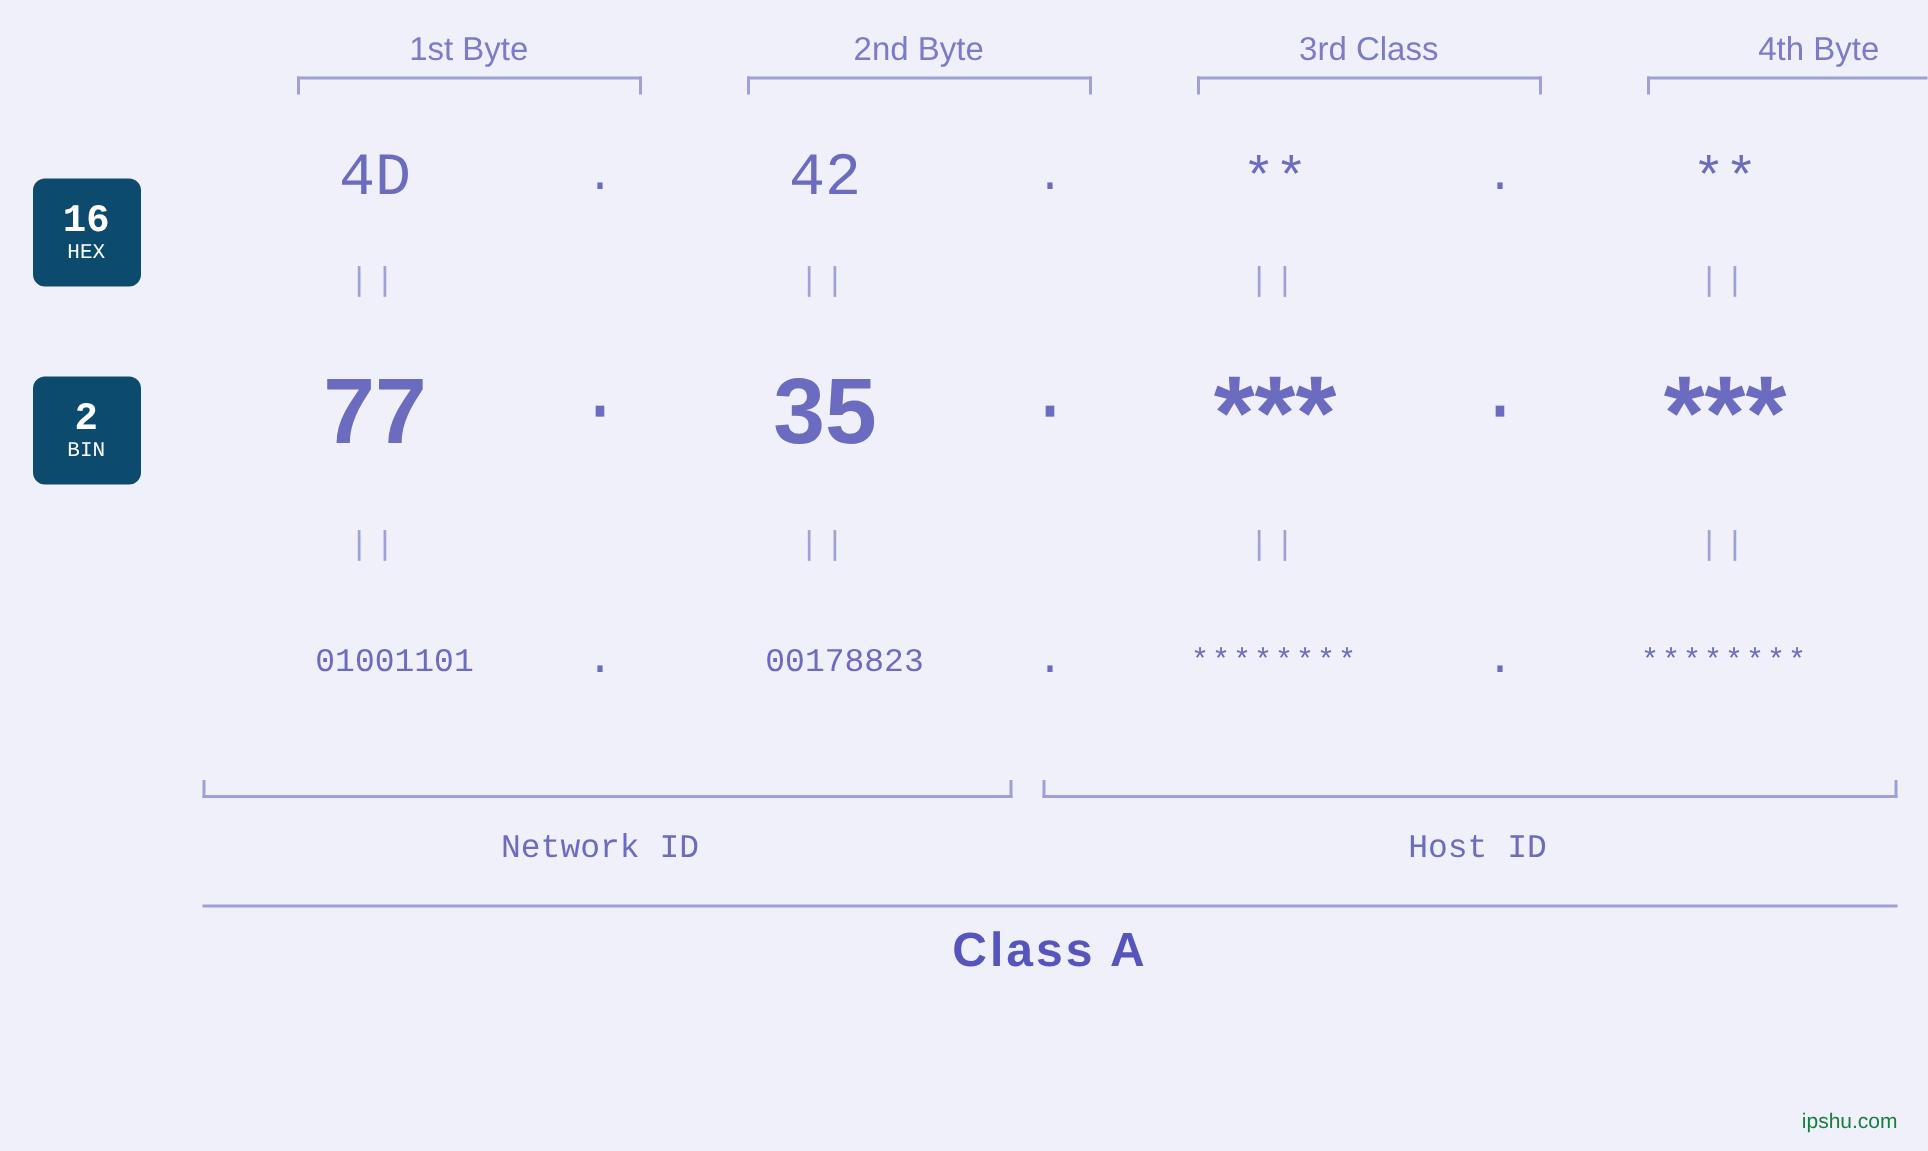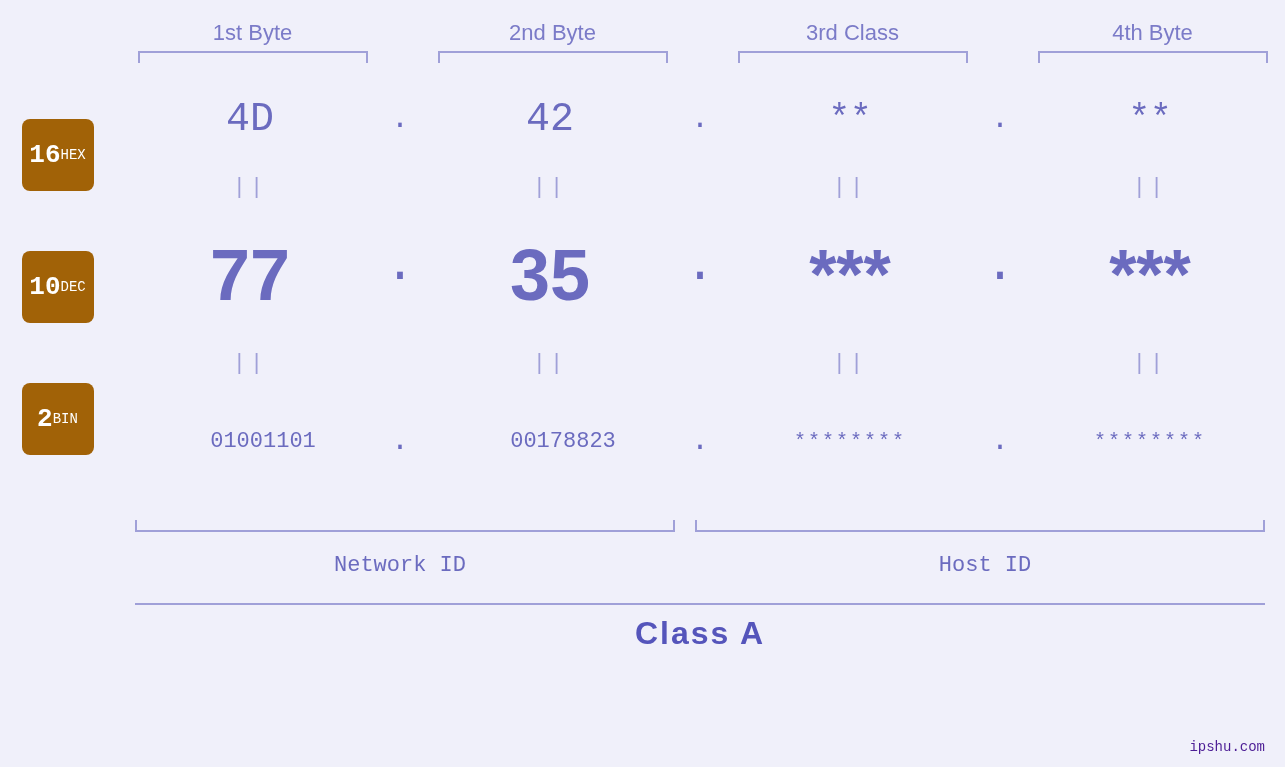--- a/index.html
+++ b/index.html
@@ -12,21 +12,21 @@
       overflow: hidden;
       position: relative;
     }
 
     .container {
       width: 1285px;
       height: 767px;
       position: relative;
       display: flex;
       flex-direction: column;
-      align-items: center;
+      align-items: flex-start;
       justify-content: flex-start;
       padding-top: 20px;
     }
 
     
     .byte-headers {
       display: flex;
       width: 100%;
       justify-content: center;
       margin-left: 120px;
@@ -92,24 +92,24 @@
       flex-direction: column;
       align-items: center;
       justify-content: space-around;
       gap: 0;
       padding-top: 10px;
     }
 
     .badge {
       width: 72px;
       height: 72px;
-      background: #a16207;
+      background: #0c4a6e;
       border-radius: 8px;
       display: flex;
-      flex-direction: row;
+      flex-direction: column;
       align-items: center;
       justify-content: center;
       color: white;
       margin: 30px 0;
     }
 
     .badge .badge-num {
       font-size: 26px;
       font-weight: bold;
       line-height: 1.1;
@@ -152,21 +152,21 @@
       color: #6b6bbf;
       text-align: center;
     }
 
     .hex-value {
       font-size: 40px;
       font-family: 'Courier New', monospace;
     }
 
     .dec-value {
-      font-size: 72px;
+      font-size: 62px;
       font-weight: bold;
       font-family: Arial, sans-serif;
       line-height: 1;
     }
 
     .bin-value {
       font-size: 22px;
       font-family: 'Courier New', monospace;
       margin-left: 26px;
     }
@@ -223,23 +223,23 @@
 
     .equals-spacer {
       width: 30px;
     }
 
     
     .watermark {
       position: absolute;
       bottom: 12px;
       right: 20px;
-      color: #4c1d95;
+      color: #15803d;
       font-size: 14px;
-      font-family: Liberation Mono, monospace;
+      font-family: Liberation Sans, sans-serif;
     }
   </style>
 </head>
 <body>
 
 <div class="container">
 
   <div class="byte-headers">
     <div class="byte-header">1st Byte</div>
     <div style="width:30px"></div>
@@ -269,24 +269,20 @@
   </div>
 
   <div style="display:flex; width:100%; align-items:flex-start; flex:1;">
 
     <div class="badges-col">
       <div class="badge">
         <span class="badge-num">16</span>
         <span class="badge-label">HEX</span>
       </div>
       <div class="badge">
-        <span class="badge-num">10</span>
-        <span class="badge-label">DEC</span>
-      </div>
-      <div class="badge">
         <span class="badge-num">2</span>
         <span class="badge-label">BIN</span>
       </div>
     </div>
 
     <div class="data-area">
 
       <div class="data-row hex-row">
         <div class="byte-cell">
           <span class="byte-value hex-value">4D</span>

